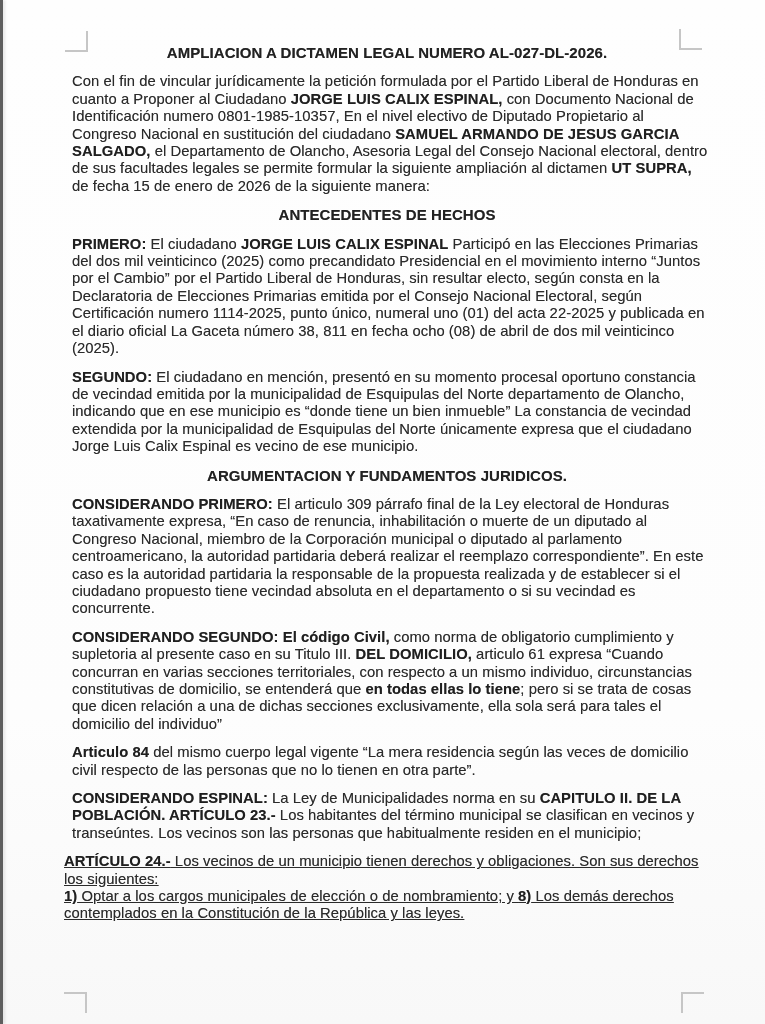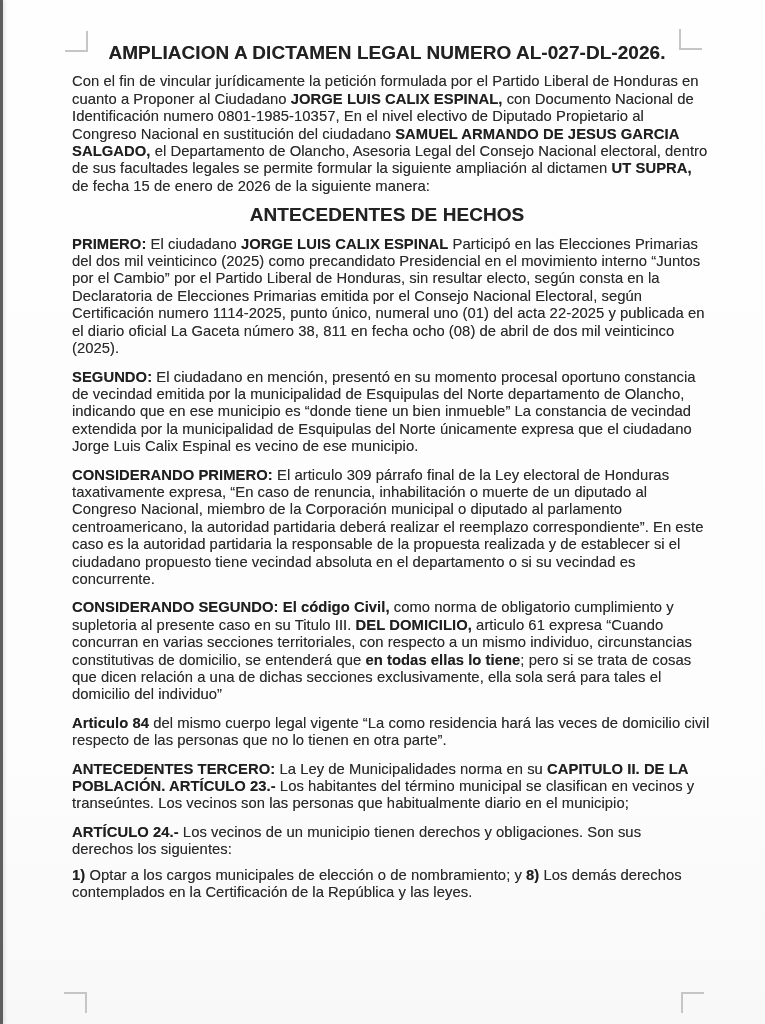--- a/index.html
+++ b/index.html
@@ -18,25 +18,25 @@
   .mark.tr { left:679px; top:29px;  border-left:2px  solid #c6c6c6; border-bottom:2px solid #c6c6c6; }
   .mark.bl { left:64px;  top:992px; border-right:2px solid #c6c6c6; border-top:2px    solid #c6c6c6; }
   .mark.br { left:681px; top:992px; border-left:2px  solid #c6c6c6; border-top:2px    solid #c6c6c6; }
   .content {
     position:absolute; left:64px; top:44px; width:646px;
     font-size:14.8px; line-height:17.4px; letter-spacing:0.05px;
     text-shadow:0 0 0.4px rgba(45,45,45,0.5);
   }
   .title, .heading {
     font-weight:bold; text-align:center; color:#222;
-    font-size:19px; margin:0 0 12px 0;
+    font-size:15px; margin:0 0 12px 0;
   }
   .heading { margin:8px 0 12px 0; }
   p { margin:0 0 11px 8px; }
-  p.tight { margin:8px; }
+  p.tight { margin:0;text-decoration:underline; }
   .b { font-weight:bold; color:#1f1f1f; }
 </style>
 </head>
 <body>
 
 <div class="page">
   <div class="edge-strip"></div>
   <div class="mark tl"></div>
   <div class="mark tr"></div>
   <div class="mark bl"></div>
@@ -53,39 +53,40 @@
     <div class="heading">ANTECEDENTES DE HECHOS</div>
 
     <p>
       <span class="b">PRIMERO:</span><span> El ciudadano </span><span class="b">JORGE LUIS CALIX ESPINAL</span><span> Participó en las Elecciones Primarias del dos mil veinticinco (2025) como precandidato Presidencial en el movimiento interno “Juntos por el Cambio” por el Partido Liberal de Honduras, sin resultar electo, según consta en la Declaratoria de Elecciones Primarias emitida por el Consejo Nacional Electoral, según Certificación numero 1114-2025, punto único, numeral uno (01) del acta 22-2025 y publicada en el diario oficial La Gaceta número 38, 811 en fecha ocho (08) de abril de dos mil veinticinco (2025).</span>
     </p>
 
     <p>
       <span class="b">SEGUNDO:</span><span> El ciudadano en mención, presentó en su momento procesal oportuno constancia de vecindad emitida por la municipalidad de Esquipulas del Norte departamento de Olancho, indicando que en ese municipio es “donde tiene un bien inmueble” La constancia de vecindad extendida por la municipalidad de Esquipulas del Norte únicamente expresa que el ciudadano Jorge Luis Calix Espinal es vecino de ese municipio.</span>
     </p>
 
+    <div class="heading">ARGUMENTACION Y FUNDAMENTOS JURIDICOS.</div>
 
     <p>
       <span class="b">CONSIDERANDO PRIMERO:</span><span> El articulo 309 párrafo final de la Ley electoral de Honduras taxativamente expresa, “En caso de renuncia, inhabilitación o muerte de un diputado al Congreso Nacional, miembro de la Corporación municipal o diputado al parlamento centroamericano, la autoridad partidaria deberá realizar el reemplazo correspondiente”. En este caso es la autoridad partidaria la responsable de la propuesta realizada y de establecer si el ciudadano propuesto tiene vecindad absoluta en el departamento o si su vecindad es concurrente.</span>
     </p>
 
     <p>
       <span class="b">CONSIDERANDO SEGUNDO: El código Civil,</span><span> como norma de obligatorio cumplimiento y supletoria al presente caso en su Titulo III. </span><span class="b">DEL DOMICILIO,</span><span> articulo 61 expresa “Cuando concurran en varias secciones territoriales, con respecto a un mismo individuo, circunstancias constitutivas de domicilio, se entenderá que </span><span class="b">en todas ellas lo tiene</span><span>; pero si se trata de cosas que dicen relación a una de dichas secciones exclusivamente, ella sola será para tales el domicilio del individuo”</span>
     </p>
 
     <p>
-      <span class="b">Articulo 84</span><span> del mismo cuerpo legal vigente “La como residencia hará las veces de domicilio civil respecto de las personas que no lo tienen en otra parte”.</span>
+      <span class="b">Articulo 84</span><span> del mismo cuerpo legal vigente “La mera residencia según las veces de domicilio civil respecto de las personas que no lo tienen en otra parte”.</span>
     </p>
 
     <p>
-      <span class="b">ANTECEDENTES TERCERO:</span><span> La Ley de Municipalidades norma en su </span><span class="b">CAPITULO II. DE LA POBLACIÓN. ARTÍCULO 23.-</span><span> Los habitantes del término municipal se clasifican en vecinos y transeúntes. Los vecinos son las personas que habitualmente diario en el municipio;</span>
+      <span class="b">CONSIDERANDO ESPINAL:</span><span> La Ley de Municipalidades norma en su </span><span class="b">CAPITULO II. DE LA POBLACIÓN. ARTÍCULO 23.-</span><span> Los habitantes del término municipal se clasifican en vecinos y transeúntes. Los vecinos son las personas que habitualmente residen en el municipio;</span>
     </p>
 
     <p class="tight">
       <span class="b">ARTÍCULO 24.-</span><span> Los vecinos de un municipio tienen derechos y obligaciones. Son sus derechos los siguientes:</span>
     </p>
 
     <p class="tight">
-      <span class="b">1)</span><span> Optar a los cargos municipales de elección o de nombramiento; y </span><span class="b">8)</span><span> Los demás derechos contemplados en la Certificación de la República y las leyes.</span>
+      <span class="b">1)</span><span> Optar a los cargos municipales de elección o de nombramiento; y </span><span class="b">8)</span><span> Los demás derechos contemplados en la Constitución de la República y las leyes.</span>
     </p>
 
   </div>
 </div>
 
 </body></html>

